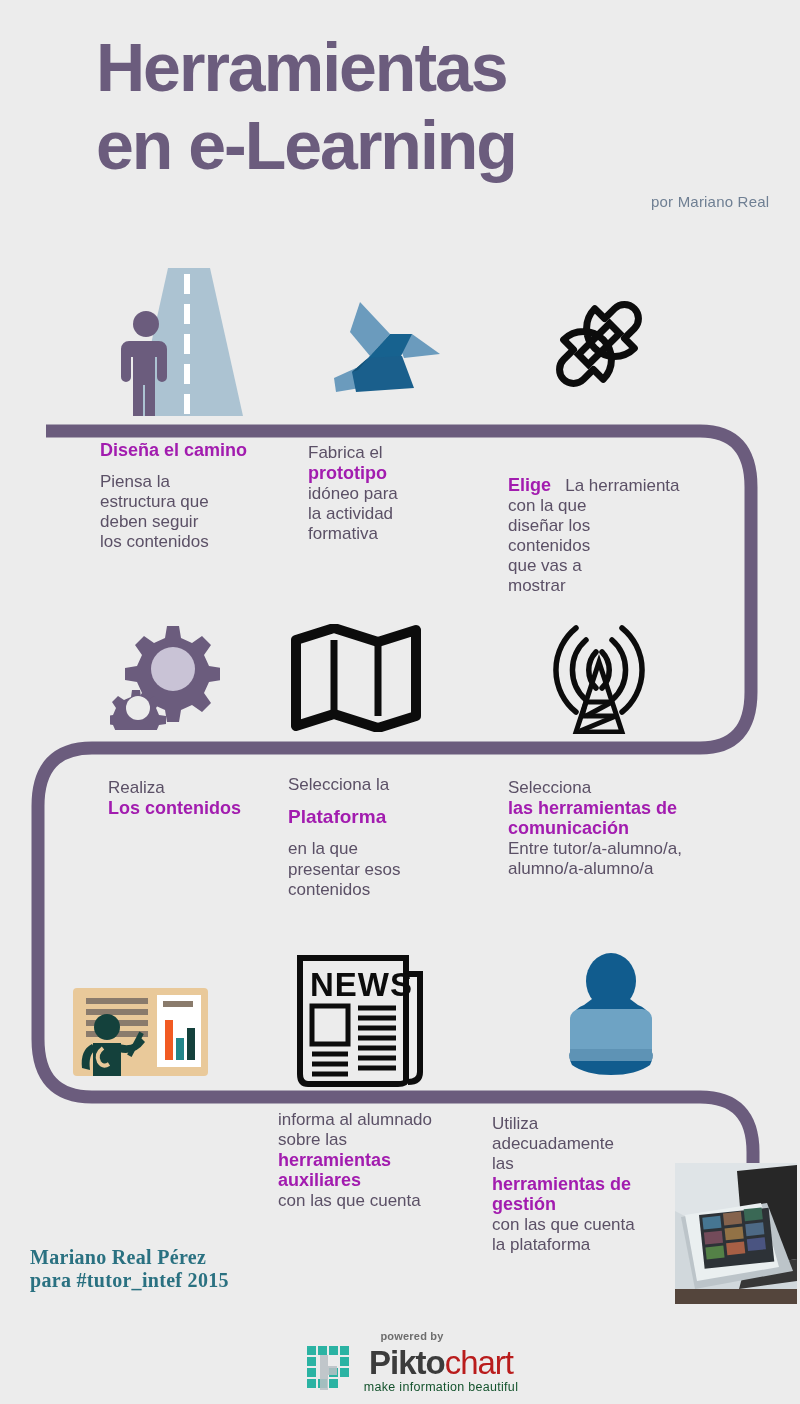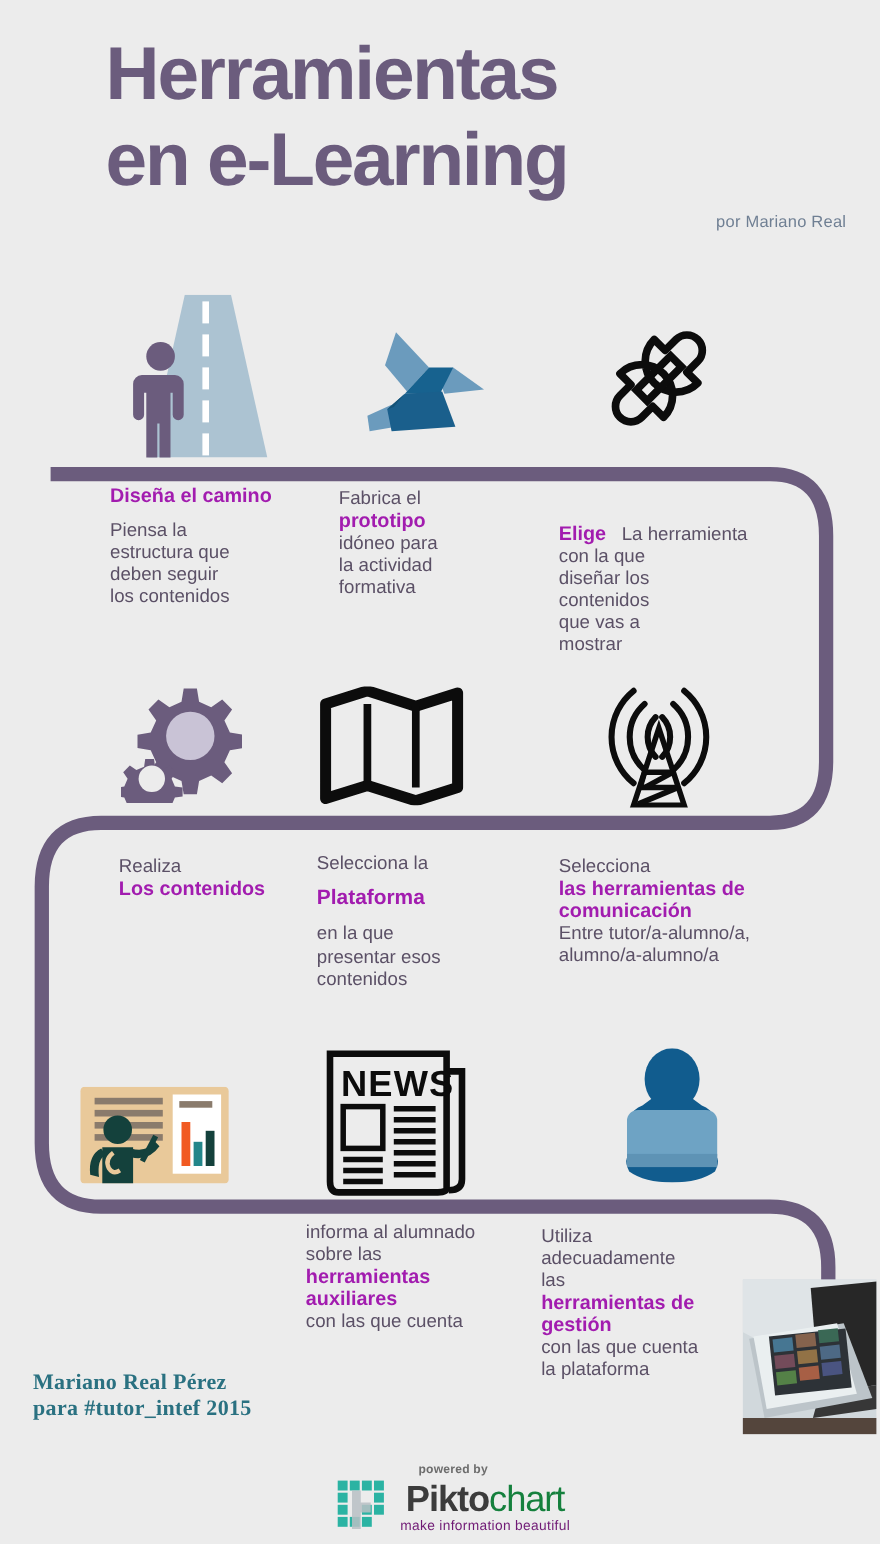--- a/index.html
+++ b/index.html
@@ -58,22 +58,22 @@
     position:absolute;left:675px;top:1163px;width:122px;height:141px;
     overflow:hidden;border:0;
   }
 
   
   #footer{position:absolute;left:0;top:1330px;width:800px;text-align:center;padding-left:12px;}
   #powered-by{font-size:11px;color:#6d6d6d;font-weight:bold;letter-spacing:.2px;}
   #pikto-wrap{display:inline-flex;align-items:center;gap:8px;margin-top:3px;}
   #pikto-name{font-size:33px;letter-spacing:-1px;line-height:1;}
   #pikto-name .dark{color:#3c3c3c;font-weight:bold;}
-  #pikto-name .light{color:#15803d;font-weight:normal;}
-  #pikto-tag{font-size:12.5px;color:#701a75;letter-spacing:.3px;margin-top:1px;}
+  #pikto-name .light{color:#b91c1c;font-weight:normal;}
+  #pikto-tag{font-size:12.5px;color:#14532d;letter-spacing:.3px;margin-top:1px;}
 </style>
 </head>
 <body>
 
 <div class="stage">
 
   <div id="title-block">
     <div id="title-line1">Herramientas</div>
     <div id="title-line2">en e-Learning</div>
     <div id="title-byline">por Mariano Real</div>

